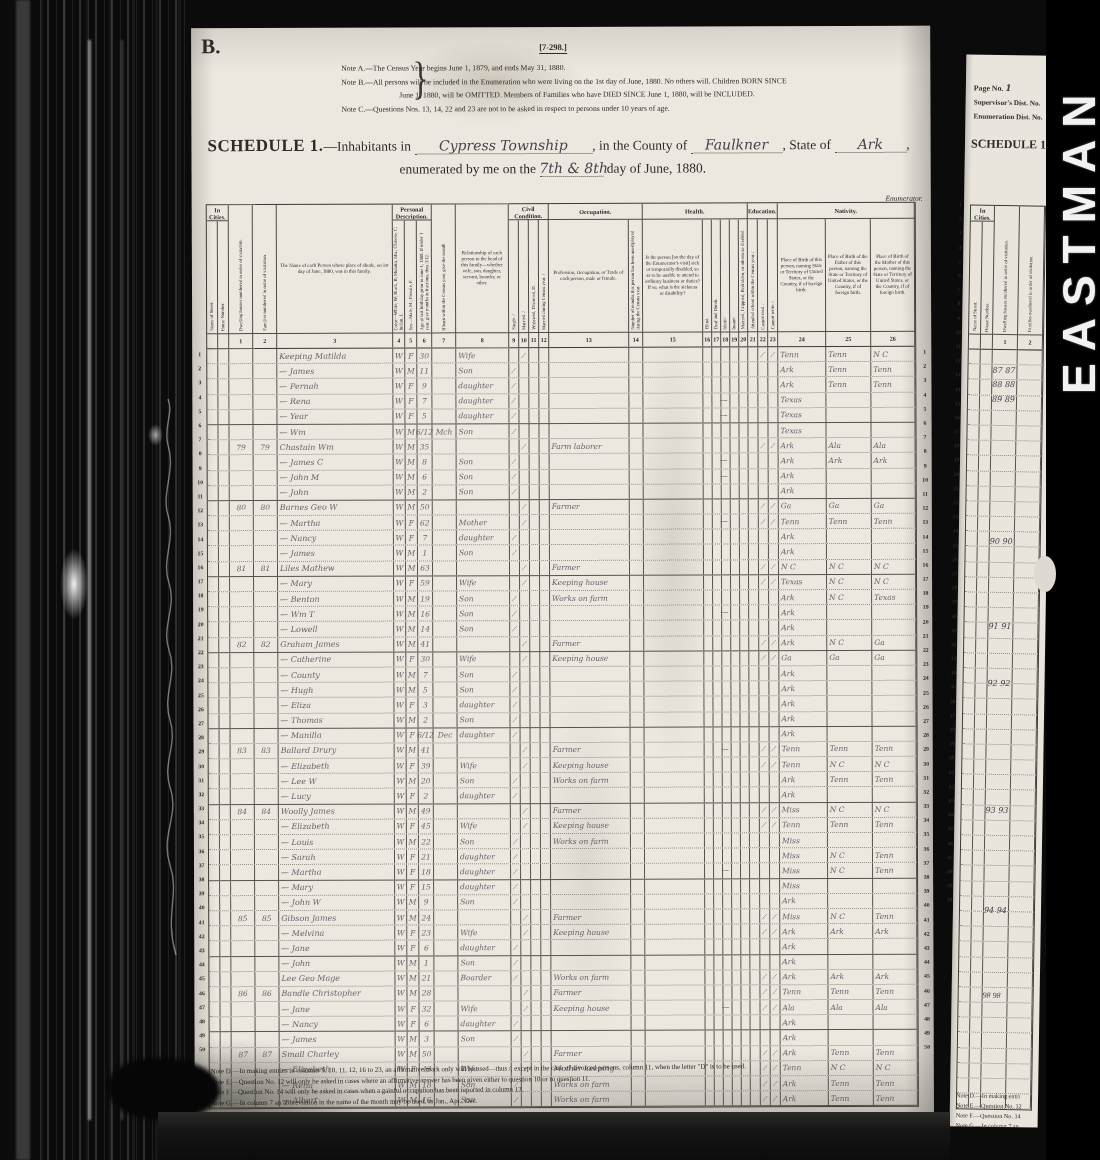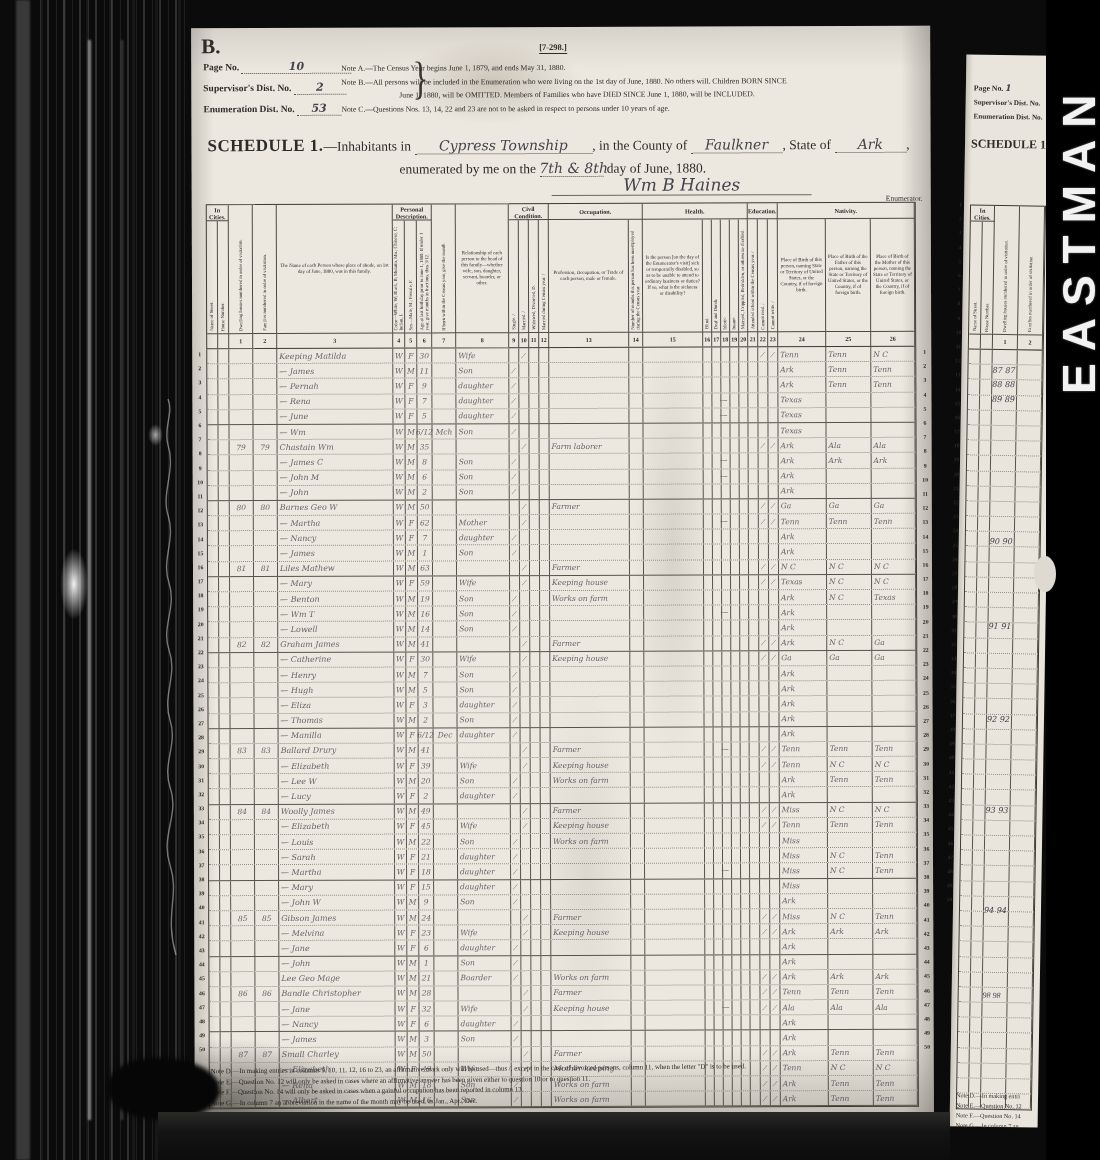--- a/index.html
+++ b/index.html
@@ -37,21 +37,21 @@
   .brace{position:absolute;left:218px;top:24px;font-size:46px;font-weight:100;color:#3a3833;transform:scaleX(.7);}
   .hw{font-family:"DejaVu Serif","Liberation Serif",serif;font-style:italic;color:#44434c;}
   .hw-val{font-size:11px;}
   .notes{position:absolute;left:150px;top:34px;width:555px;font-size:7.7px;line-height:13.5px;}
   .notes .indent{padding-left:58px;}
   .schedule-line{position:absolute;left:16px;top:108px;width:715px;white-space:nowrap;font-size:13.5px;}
   .schedule-word{font-size:17px;font-weight:bold;letter-spacing:.5px;}
   .wr-line{display:inline-block;border-bottom:1px dotted #55524c;text-align:center;font-size:14px;}
   .enum-line{position:absolute;left:208px;top:133px;white-space:nowrap;font-size:13.5px;}
   .signature{position:absolute;left:360px;top:148px;width:260px;text-align:center;font-size:17px;border-bottom:1px solid #6a675f;}
-  .enumerator-label{position:absolute;right:8px;top:168px;font-size:7.5px;}
+  .enumerator-label{position:absolute;right:8px;top:168px;font-size:7.5px;font-style:italic;}
   
   .census{position:absolute;left:14px;top:176px;--cols:11px 11px 24px 24px 116px 12px 12px 15px 24px 53px 10px 10px 10px 10px 80px 14px 60px 9px 9px 9px 9px 9px 10px 10px 10px 48px 45px 44px;}
   .grid{display:grid;grid-template-columns:var(--cols);}
   .thead{grid-template-rows:16px 112px 15px;border:1.5px solid #3c3a34;border-bottom:1.5px solid #3c3a34;width:708px;}
   .gcell{border-right:1px solid #4d4a42;border-bottom:1px solid #4d4a42;font-size:6.2px;font-weight:bold;
          display:flex;align-items:center;justify-content:center;text-align:center;overflow:hidden;}
   .vcell{border-right:1px solid #4d4a42;display:flex;align-items:flex-end;justify-content:center;overflow:hidden;padding:2px 0;}
   .vt{writing-mode:vertical-rl;transform:rotate(180deg);font-size:4.7px;line-height:1.12;max-height:106px;overflow:hidden;color:#2b2a26;}
   .hlabel{font-size:4.9px;line-height:1.25;text-align:center;padding:2px 2px;align-self:center;color:#2b2a26;}
   .ncell{border-right:1px solid #4d4a42;border-top:1px solid #4d4a42;font-size:6px;font-weight:bold;
@@ -106,49 +106,40 @@
   <div class="blob" style="left:60px;top:548px;width:28px;height:72px;"></div>
   <div class="blob" style="left:148px;top:424px;width:15px;height:22px;opacity:.65;"></div>
   <svg class="margin-squiggle" width="44" height="565" viewBox="0 0 44 565">
     <path d="M30 560 C 18 520, 34 500, 24 470 C 14 440, 34 420, 24 392 C 16 368, 32 350, 24 325 C 16 300, 32 280, 23 255 C 15 232, 31 212, 23 188 C 15 165, 30 145, 22 120 C 15 98, 30 75, 22 50 C 17 32, 28 18, 22 4" stroke="rgba(225,225,225,.5)" stroke-width="1.4" fill="none"></path>
   </svg>
 
   <div class="page">
     <div class="corner-letter">B.</div>
     <div class="form-number">[7-298.]</div>
 
-    <div class="admin">
-      <div class="line"><span>Page No.</span>
-        <span class="lead" style="width:110px;text-align:center;"><span class="hw hw-val">10</span></span></div>
-      <div class="line"><span>Supervisor's Dist. No.</span>
-        <span class="lead" style="width:52px;text-align:center;"><span class="hw hw-val">2</span></span></div>
-      <div class="line"><span>Enumeration Dist. No.</span>
-        <span class="lead" style="width:44px;text-align:center;"><span class="hw hw-val">53</span></span></div>
-    </div>
     <div class="brace">}</div>
 
     <div class="notes">
       <div>Note A.—The Census Year begins June 1, 1879, and ends May 31, 1880.</div>
       <div>Note B.—All persons will be included in the Enumeration who were living on the 1st day of June, 1880.  No others will.  Children BORN SINCE</div>
       <div class="indent">June 1, 1880, will be OMITTED.  Members of Families who have DIED SINCE June 1, 1880, will be INCLUDED.</div>
       <div>Note C.—Questions Nos. 13, 14, 22 and 23 are not to be asked in respect to persons under 10 years of age.</div>
     </div>
 
     <div class="schedule-line">
       <span class="schedule-word">SCHEDULE 1.</span><span>—Inhabitants in</span>
       <span class="wr-line hw" style="width:178px;">Cypress Township</span><span>, in the County of</span>
       <span class="wr-line hw" style="width:92px;">Faulkner</span><span>, State of</span>
       <span class="wr-line hw" style="width:72px;">Ark</span><span>,</span>
     </div>
     <div class="enum-line">
       <span>enumerated by me on the</span>
       <span class="wr-line hw" style="width:64px;">7th &amp; 8th</span>
       <span>day of June, 1880.</span>
     </div>
-    <div class="signature hw">Wm B Haines</div>
     <div class="enumerator-label">Enumerator.</div>
 
     <div class="census">
       <div class="grid thead" id="thead">
           <div class="gcell" style="grid-area: 1 / 1 / auto / span 2;">In Cities.</div>
           <div class="vcell" style="grid-area: 2 / 1;">
             <span class="vt">Name of Street.</span>
           </div>
           <div class="ncell" style="grid-area: 3 / 1;"></div>
           <div class="vcell" style="grid-area: 2 / 2;">
@@ -460,21 +451,21 @@
             </div>
             <div class="dcell lft"></div>
             <div class="dcell lft"></div>
           </div>
           <div class="trow r5">
             <div class="dcell ctr"></div>
             <div class="dcell ctr"></div>
             <div class="dcell ctr"></div>
             <div class="dcell ctr"></div>
             <div class="dcell lft">
-              <span class="hw nm">— June</span>
+              <span class="hw nm">— Year</span>
             </div>
             <div class="dcell ctr">
               <span class="hw">W</span>
             </div>
             <div class="dcell ctr">
               <span class="hw">F</span>
             </div>
             <div class="dcell ctr">
               <span class="hw">5</span>
             </div>
@@ -1306,21 +1297,21 @@
             <div class="dcell lft">
               <span class="hw">Ga</span>
             </div>
           </div>
           <div class="trow">
             <div class="dcell ctr"></div>
             <div class="dcell ctr"></div>
             <div class="dcell ctr"></div>
             <div class="dcell ctr"></div>
             <div class="dcell lft">
-              <span class="hw nm">— Henry</span>
+              <span class="hw nm">— County</span>
             </div>
             <div class="dcell ctr">
               <span class="hw">W</span>
             </div>
             <div class="dcell ctr">
               <span class="hw">M</span>
             </div>
             <div class="dcell ctr">
               <span class="hw">7</span>
             </div>
@@ -3240,21 +3231,21 @@
             <div class="p2-cell"></div>
             <div class="p2-cell"></div>
             <div class="p2-cell"></div>
             <div class="p2-cell"></div>
           </div>
           <div class="p2-entry hw" style="top: 16.2px;">87 87</div>
           <div class="p2-entry hw" style="top: 30.4px;">88 88</div>
           <div class="p2-entry hw" style="top: 44.6px;">89 89</div>
           <div class="p2-entry hw" style="top: 186.6px;">90 90</div>
           <div class="p2-entry hw" style="top: 271.8px;">91 91</div>
-          <div class="p2-entry hw" style="top: 328.6px; margin-top: 36px;">92 92</div>
+          <div class="p2-entry hw" style="top: 328.6px;">92 92</div>
           <div class="p2-entry hw" style="top: 456.4px;">93 93</div>
           <div class="p2-entry hw" style="top: 555.8px;">94 94</div>
           <div class="p2-entry hw" style="top: 641px; font-family: Liberation Serif, serif;">98 98</div>
         </div>
     </div>
     <div class="p2-notes" id="p2notes">
         <div>Note D.—In making entri</div>
         <div>Note E.—Question No. 12</div>
         <div>Note F.—Question No. 14</div>
         <div>Note G.—In column 7 an</div>

